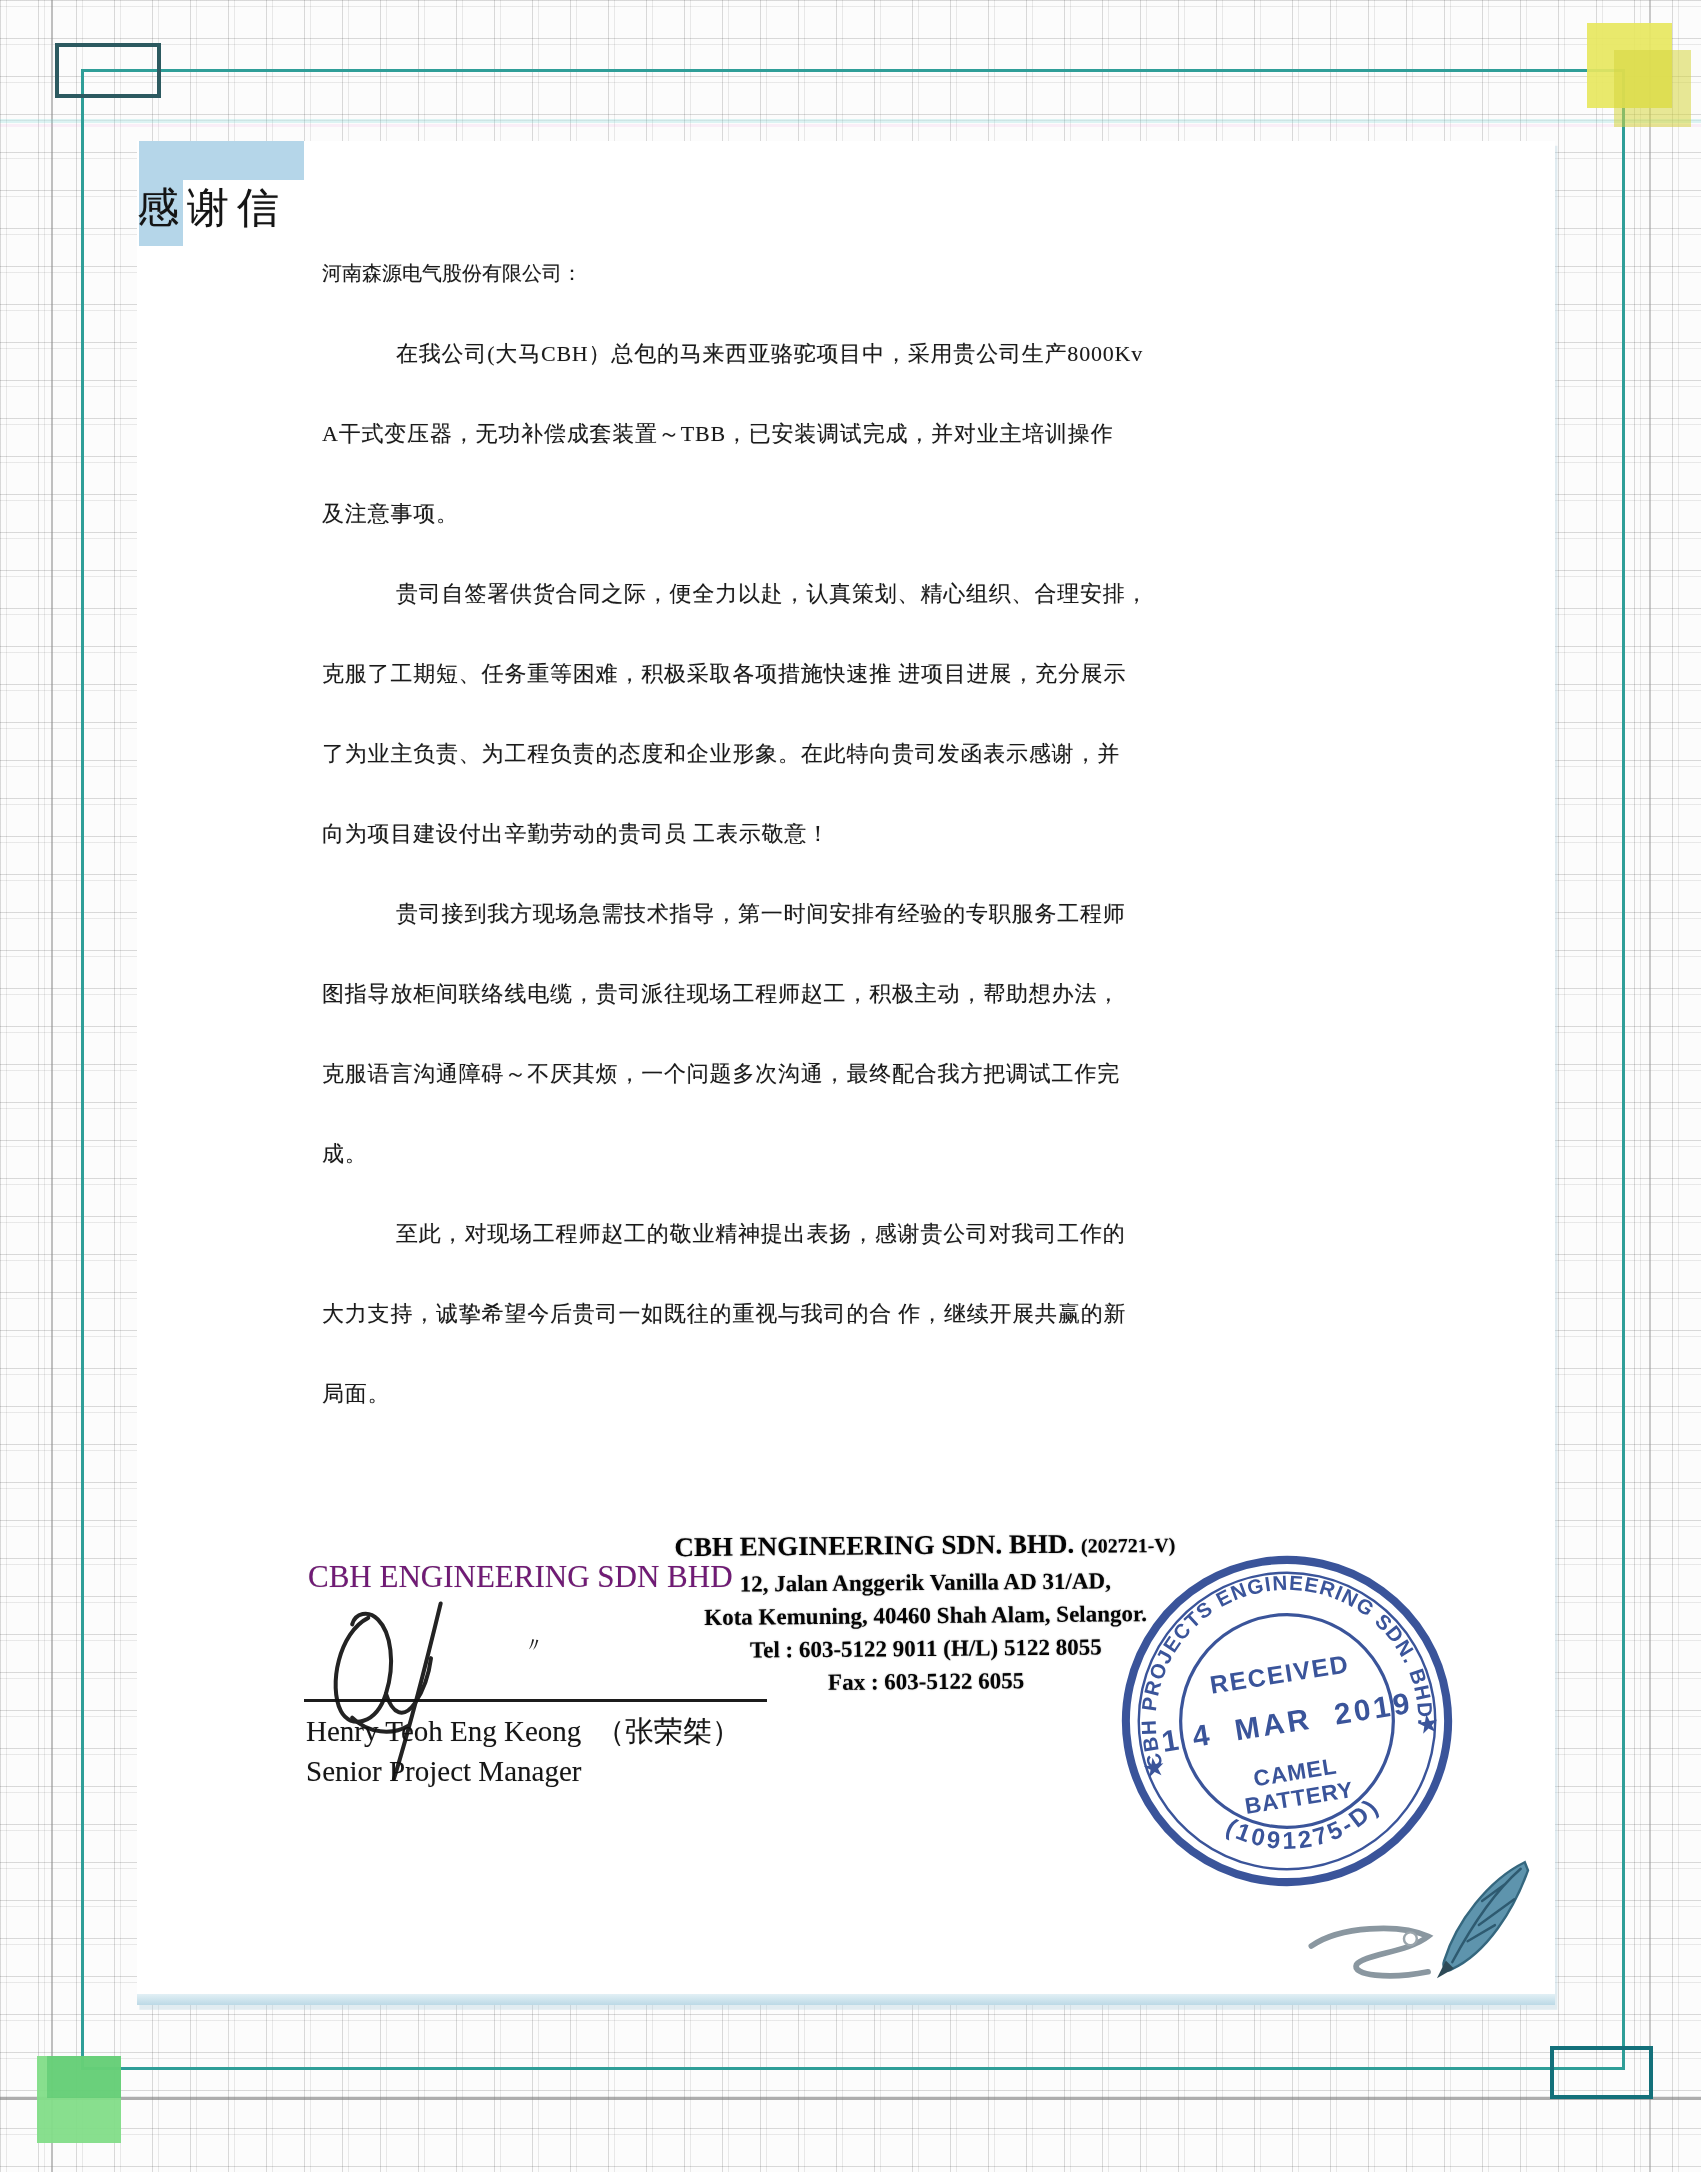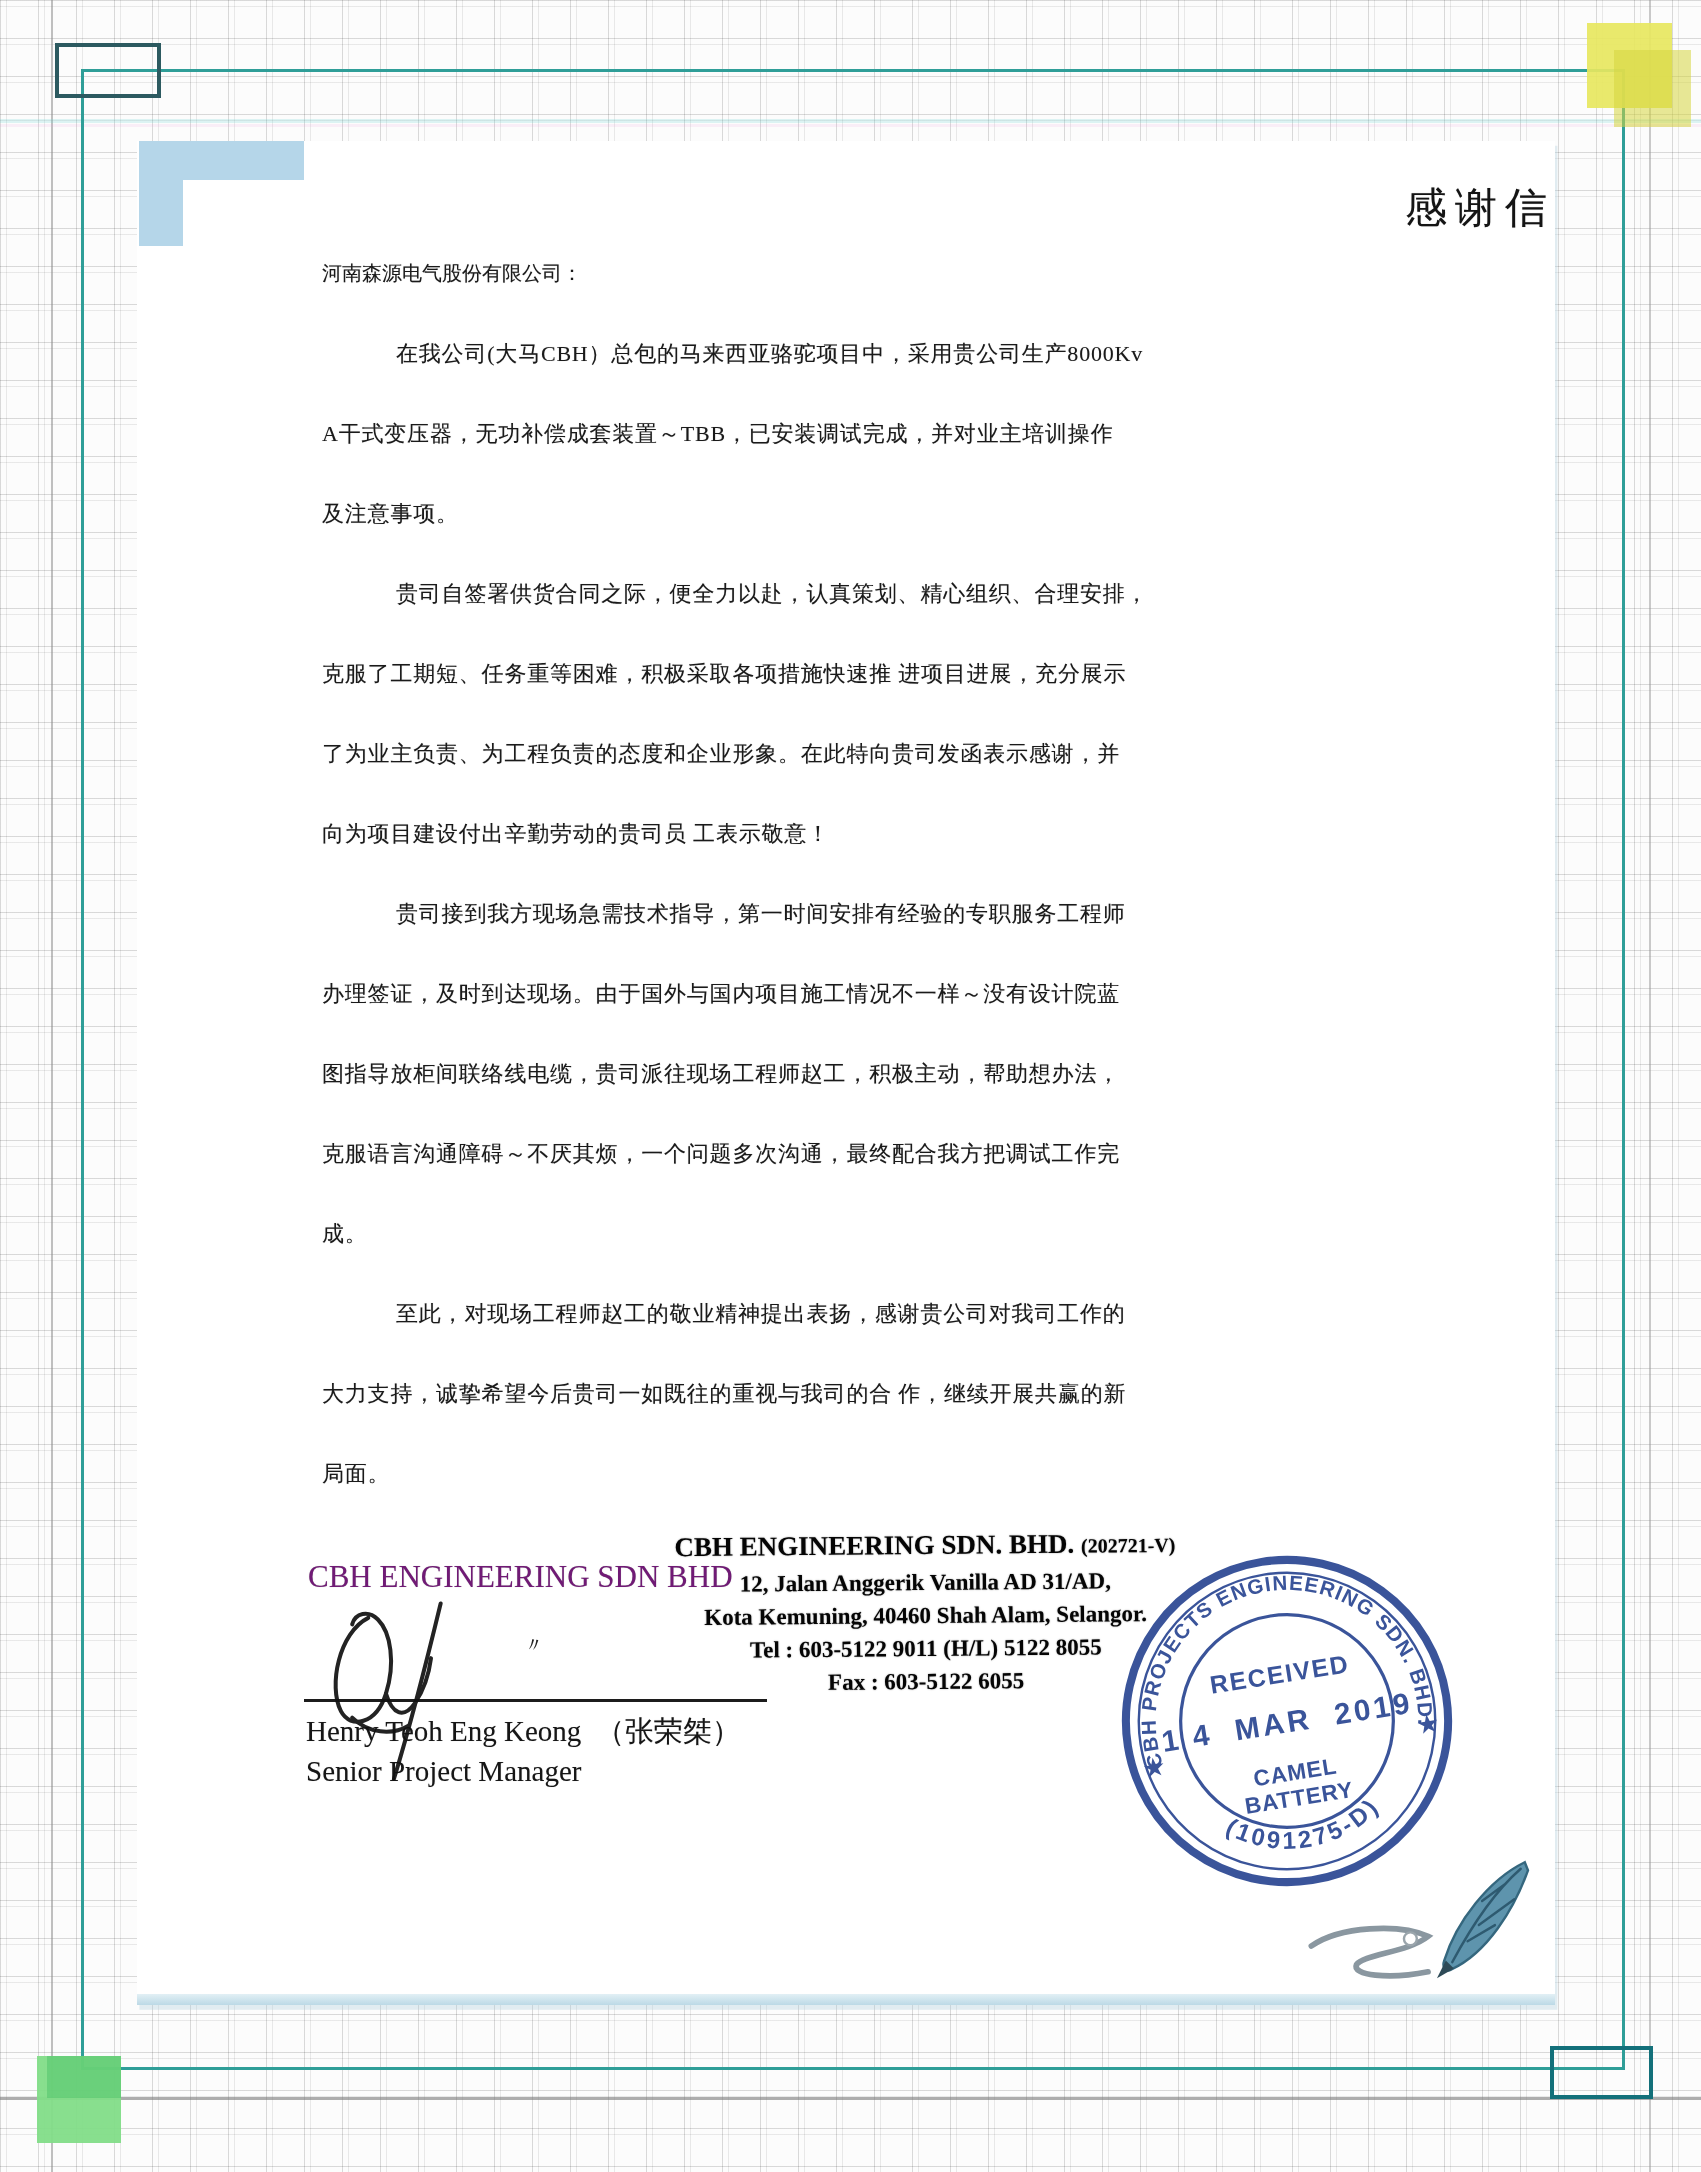--- a/index.html
+++ b/index.html
@@ -32,21 +32,21 @@
   .sheet{
     position:absolute;left:137px;top:141px;width:1418px;height:1864px;
     background:#fff;box-shadow:2.4px 4.8px 0 rgba(175,205,220,.35);
   }
   .page-bottom-band{position:absolute;left:0;right:0;bottom:0;height:11.3px;
     background:linear-gradient(#e2f0f5,#bcd9e6);}
   .corner-blue-h{position:absolute;left:1.6px;top:0;width:165px;height:39px;background:#b5d6e9;}
   .corner-blue-v{position:absolute;left:1.6px;top:0;width:44px;height:105px;background:#b5d6e9;}
 
   .title{
-    position:absolute;left:0;top:39px;width:100%;text-align:right;
+    position:absolute;left:0;top:39px;width:100%;text-align:left;
     font-size:42px;letter-spacing:8px;color:#141414;
     text-shadow:0 0 0.8px rgba(20,20,20,.4);
   }
   .addressee{
     position:absolute;left:185px;top:95px;width:1086px;height:74px;line-height:74px;
     font-size:20px;color:#1a1a1a;white-space:nowrap;text-shadow:0 0 0.8px rgba(20,20,20,.35);
   }
   .body-lines{position:absolute;left:185px;top:173px;width:1062px;}
   .line{
     height:80px;line-height:80px;font-size:22px;letter-spacing:0.8px;color:#1a1a1a;
@@ -115,21 +115,20 @@
 
     <div class="body-lines">
       <div class="line indent">在我公司(大马CBH）总包的马来西亚骆驼项目中，采用贵公司生产8000Kv</div>
       <div class="line">A干式变压器，无功补偿成套装置～TBB，已安装调试完成，并对业主培训操作</div>
       <div class="line">及注意事项。</div>
       <div class="line indent">贵司自签署供货合同之际，便全力以赴，认真策划、精心组织、合理安排，</div>
       <div class="line">克服了工期短、任务重等困难，积极采取各项措施快速推 进项目进展，充分展示</div>
       <div class="line">了为业主负责、为工程负责的态度和企业形象。在此特向贵司发函表示感谢，并</div>
       <div class="line">向为项目建设付出辛勤劳动的贵司员 工表示敬意！</div>
       <div class="line indent">贵司接到我方现场急需技术指导，第一时间安排有经验的专职服务工程师</div>
-      <div class="line">办理签证，及时到达现场。由于国外与国内项目施工情况不一样～没有设计院蓝</div>
       <div class="line">图指导放柜间联络线电缆，贵司派往现场工程师赵工，积极主动，帮助想办法，</div>
       <div class="line">克服语言沟通障碍～不厌其烦，一个问题多次沟通，最终配合我方把调试工作完</div>
       <div class="line">成。</div>
       <div class="line indent">至此，对现场工程师赵工的敬业精神提出表扬，感谢贵公司对我司工作的</div>
       <div class="line">大力支持，诚挚希望今后贵司一如既往的重视与我司的合 作，继续开展共赢的新</div>
       <div class="line">局面。</div>
     </div>
 
     <div class="chop-block">
       <div class="chop-line1">

